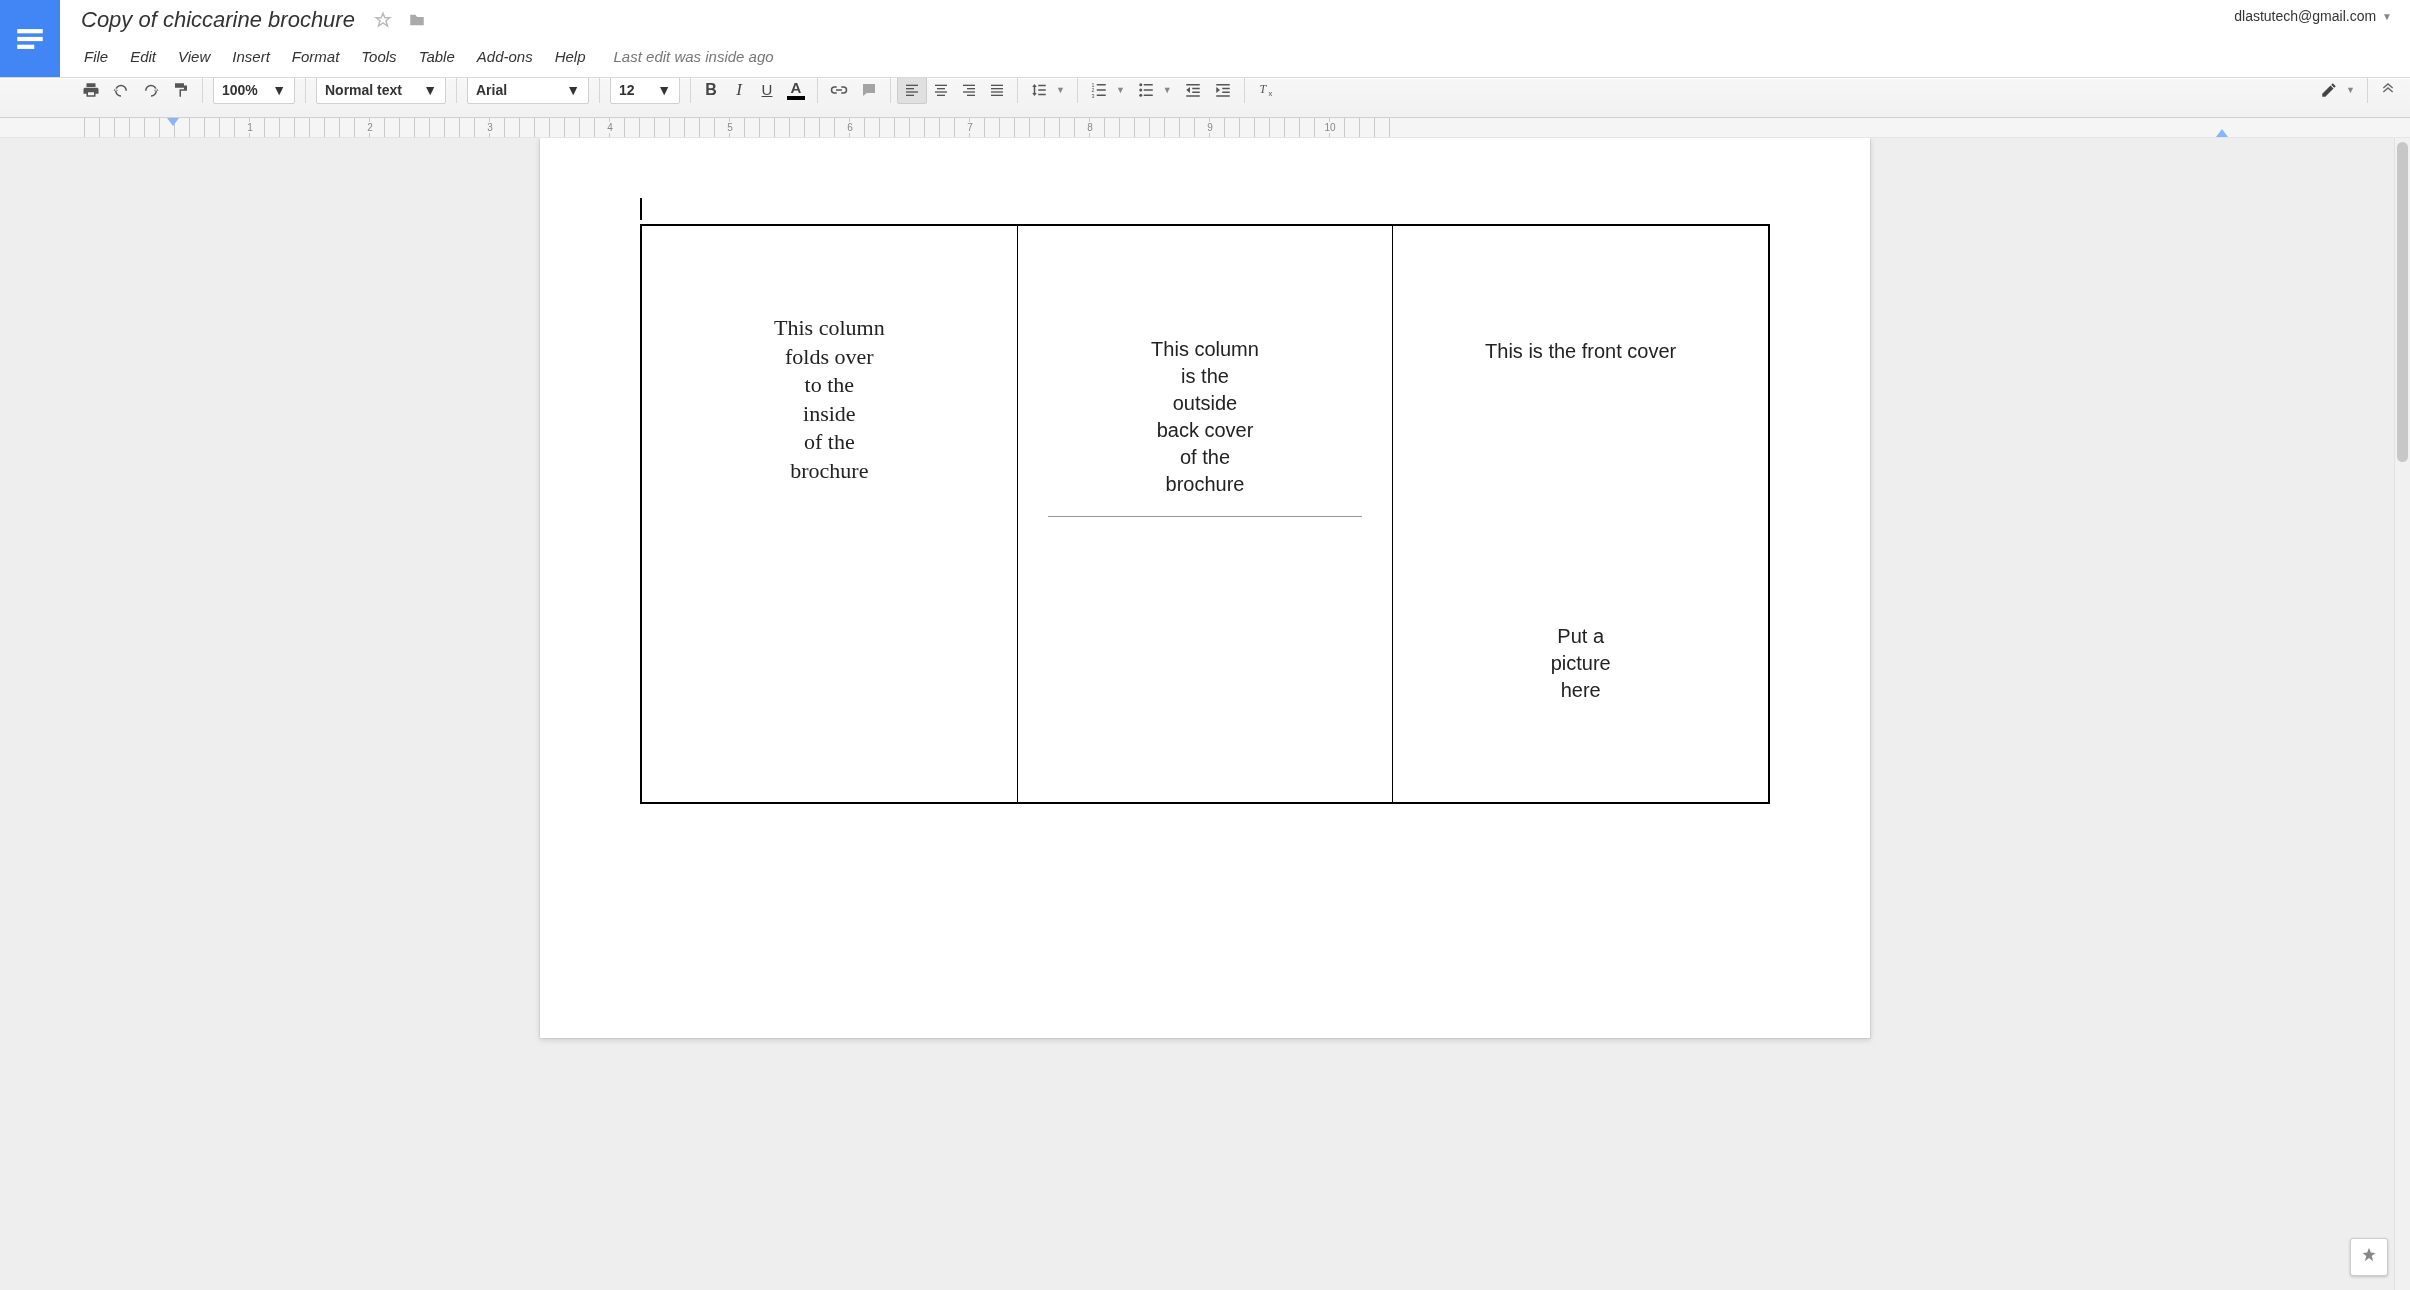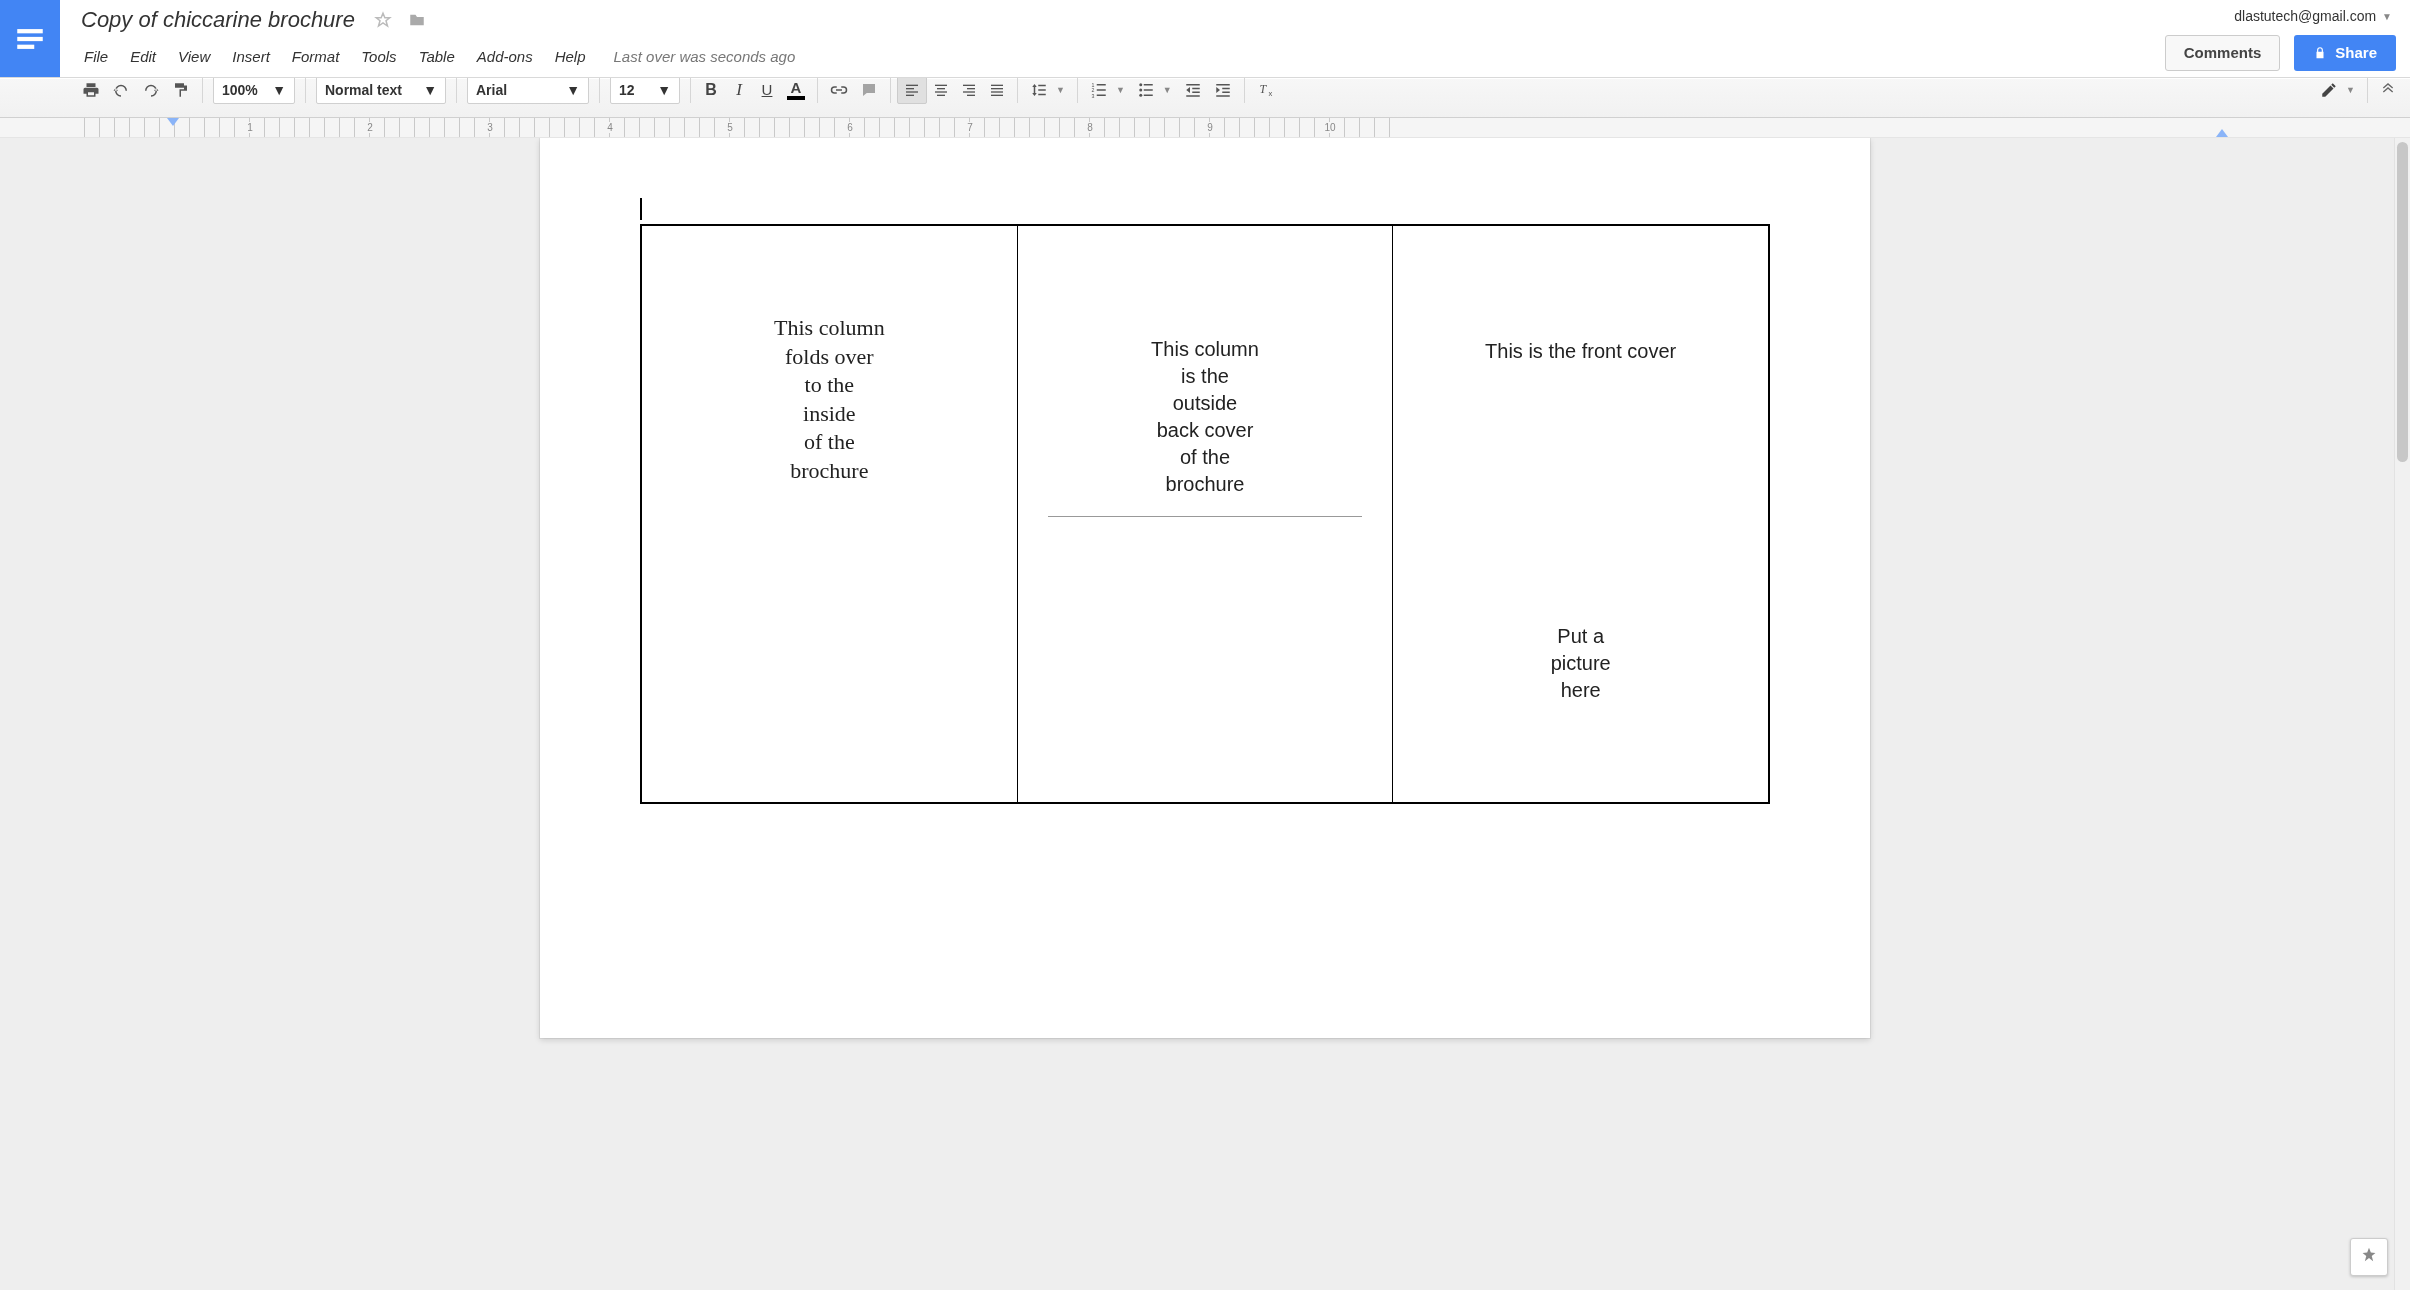--- a/index.html
+++ b/index.html
@@ -399,42 +399,29 @@
     <div class="menu-row">
       <div class="menu-item">File</div>
       <div class="menu-item">Edit</div>
       <div class="menu-item">View</div>
       <div class="menu-item">Insert</div>
       <div class="menu-item">Format</div>
       <div class="menu-item">Tools</div>
       <div class="menu-item">Table</div>
       <div class="menu-item">Add-ons</div>
       <div class="menu-item">Help</div>
-      <div class="last-edit">Last over was seconds ago</div>
+      <div class="last-edit">Last edit was inside ago</div>
     </div>
   </div>
 
   <div class="account">
     <span>dlastutech@gmail.com</span>
     <span class="caret">▼</span>
   </div>
 
-  <div class="header-right">
-    <div class="buttons-row">
-      <div class="btn btn-comments">
-        <span>Comments</span>
-      </div>
-      <div class="btn btn-share">
-        <svg width="14" height="14" viewBox="0 0 24 24">
-          <path fill="#fff" d="M7 10V7a5 5 0 0 1 10 0v3h1v11H6V10h1zm2 0h6V7a3 3 0 1 0-6 0v3z"></path>
-        </svg>
-        <span>Share</span>
-      </div>
-    </div>
-  </div>
 </div>
 
 <div class="toolbar">
 
   <div class="t-btn">
     <svg width="18" height="18" viewBox="0 0 24 24">
         <path fill="#555" d="M6 3h12v5H6zM4 9h16a2 2 0 0 1 2 2v6h-4v4H6v-4H2v-6a2 2 0 0 1 2-2zm4 10h8v-4H8v4z"></path>
       </svg>
   </div>
   <div class="t-btn">

